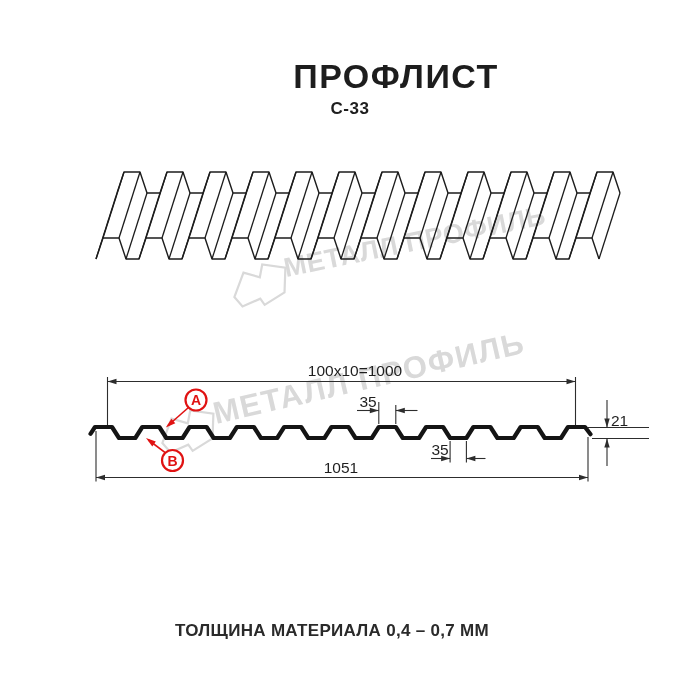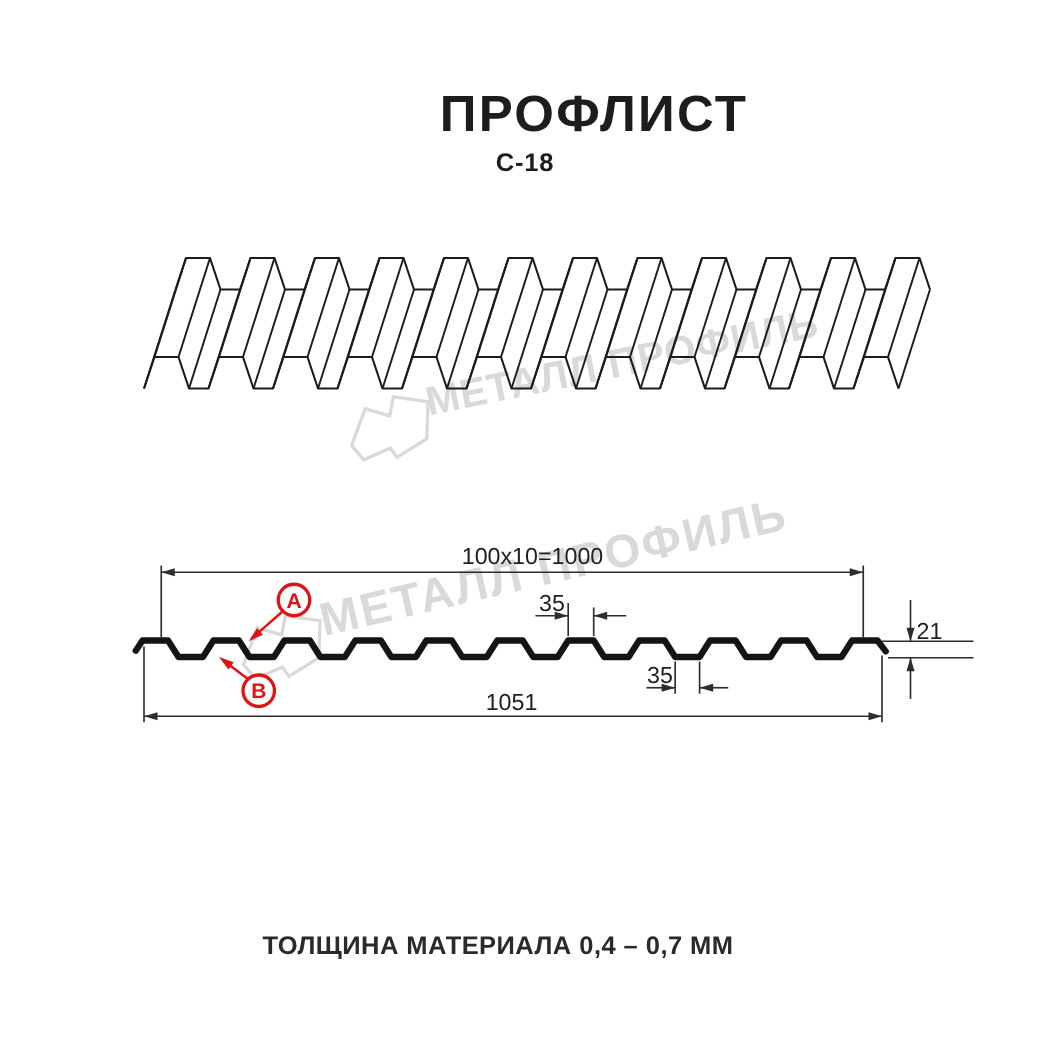--- a/index.html
+++ b/index.html
@@ -13,21 +13,21 @@
           font-size:17px;font-weight:bold;letter-spacing:.3px;color:#2a2a2a;}
   svg{position:absolute;left:0;top:0;}
   .dim{font-family:"Liberation Sans",sans-serif;font-size:15.5px;fill:#1f1f1f;}
   .wm{font-family:"Liberation Sans",sans-serif;font-weight:bold;}
   .red-label{font-family:"Liberation Sans",sans-serif;font-size:14px;font-weight:bold;}
 </style>
 </head>
 <body>
 
 <div class="title">ПРОФЛИСТ</div>
-<div class="subtitle">С-18</div>
+<div class="subtitle">С-33</div>
 
 <svg id="drawing" width="700" height="700" viewBox="0 0 700 700">
 
   <g id="wmLayer">
     <path transform="translate(227,272) rotate(-12)" d="M 2 26 L 16 4 L 31 12 L 36 0 L 58 8 L 52 32 L 30 40 L 27 33 L 8 37 Z" fill="none" stroke="#d9d9d9" stroke-width="2.2"></path>
     <text class="wm" transform="translate(286,277) rotate(-11.5)" font-size="27" letter-spacing="0.5" fill="#d9d9d9">МЕТАЛЛ ПРОФИЛЬ</text>
     <path transform="translate(155,418) rotate(-12)" d="M 2 26 L 16 4 L 31 12 L 36 0 L 58 8 L 52 32 L 30 40 L 27 33 L 8 37 Z" fill="none" stroke="#d9d9d9" stroke-width="2.2"></path>
     <text class="wm" transform="translate(216,424) rotate(-13)" font-size="31" letter-spacing="1.5" fill="#d9d9d9">МЕТАЛЛ ПРОФИЛЬ</text>
   </g>
 

